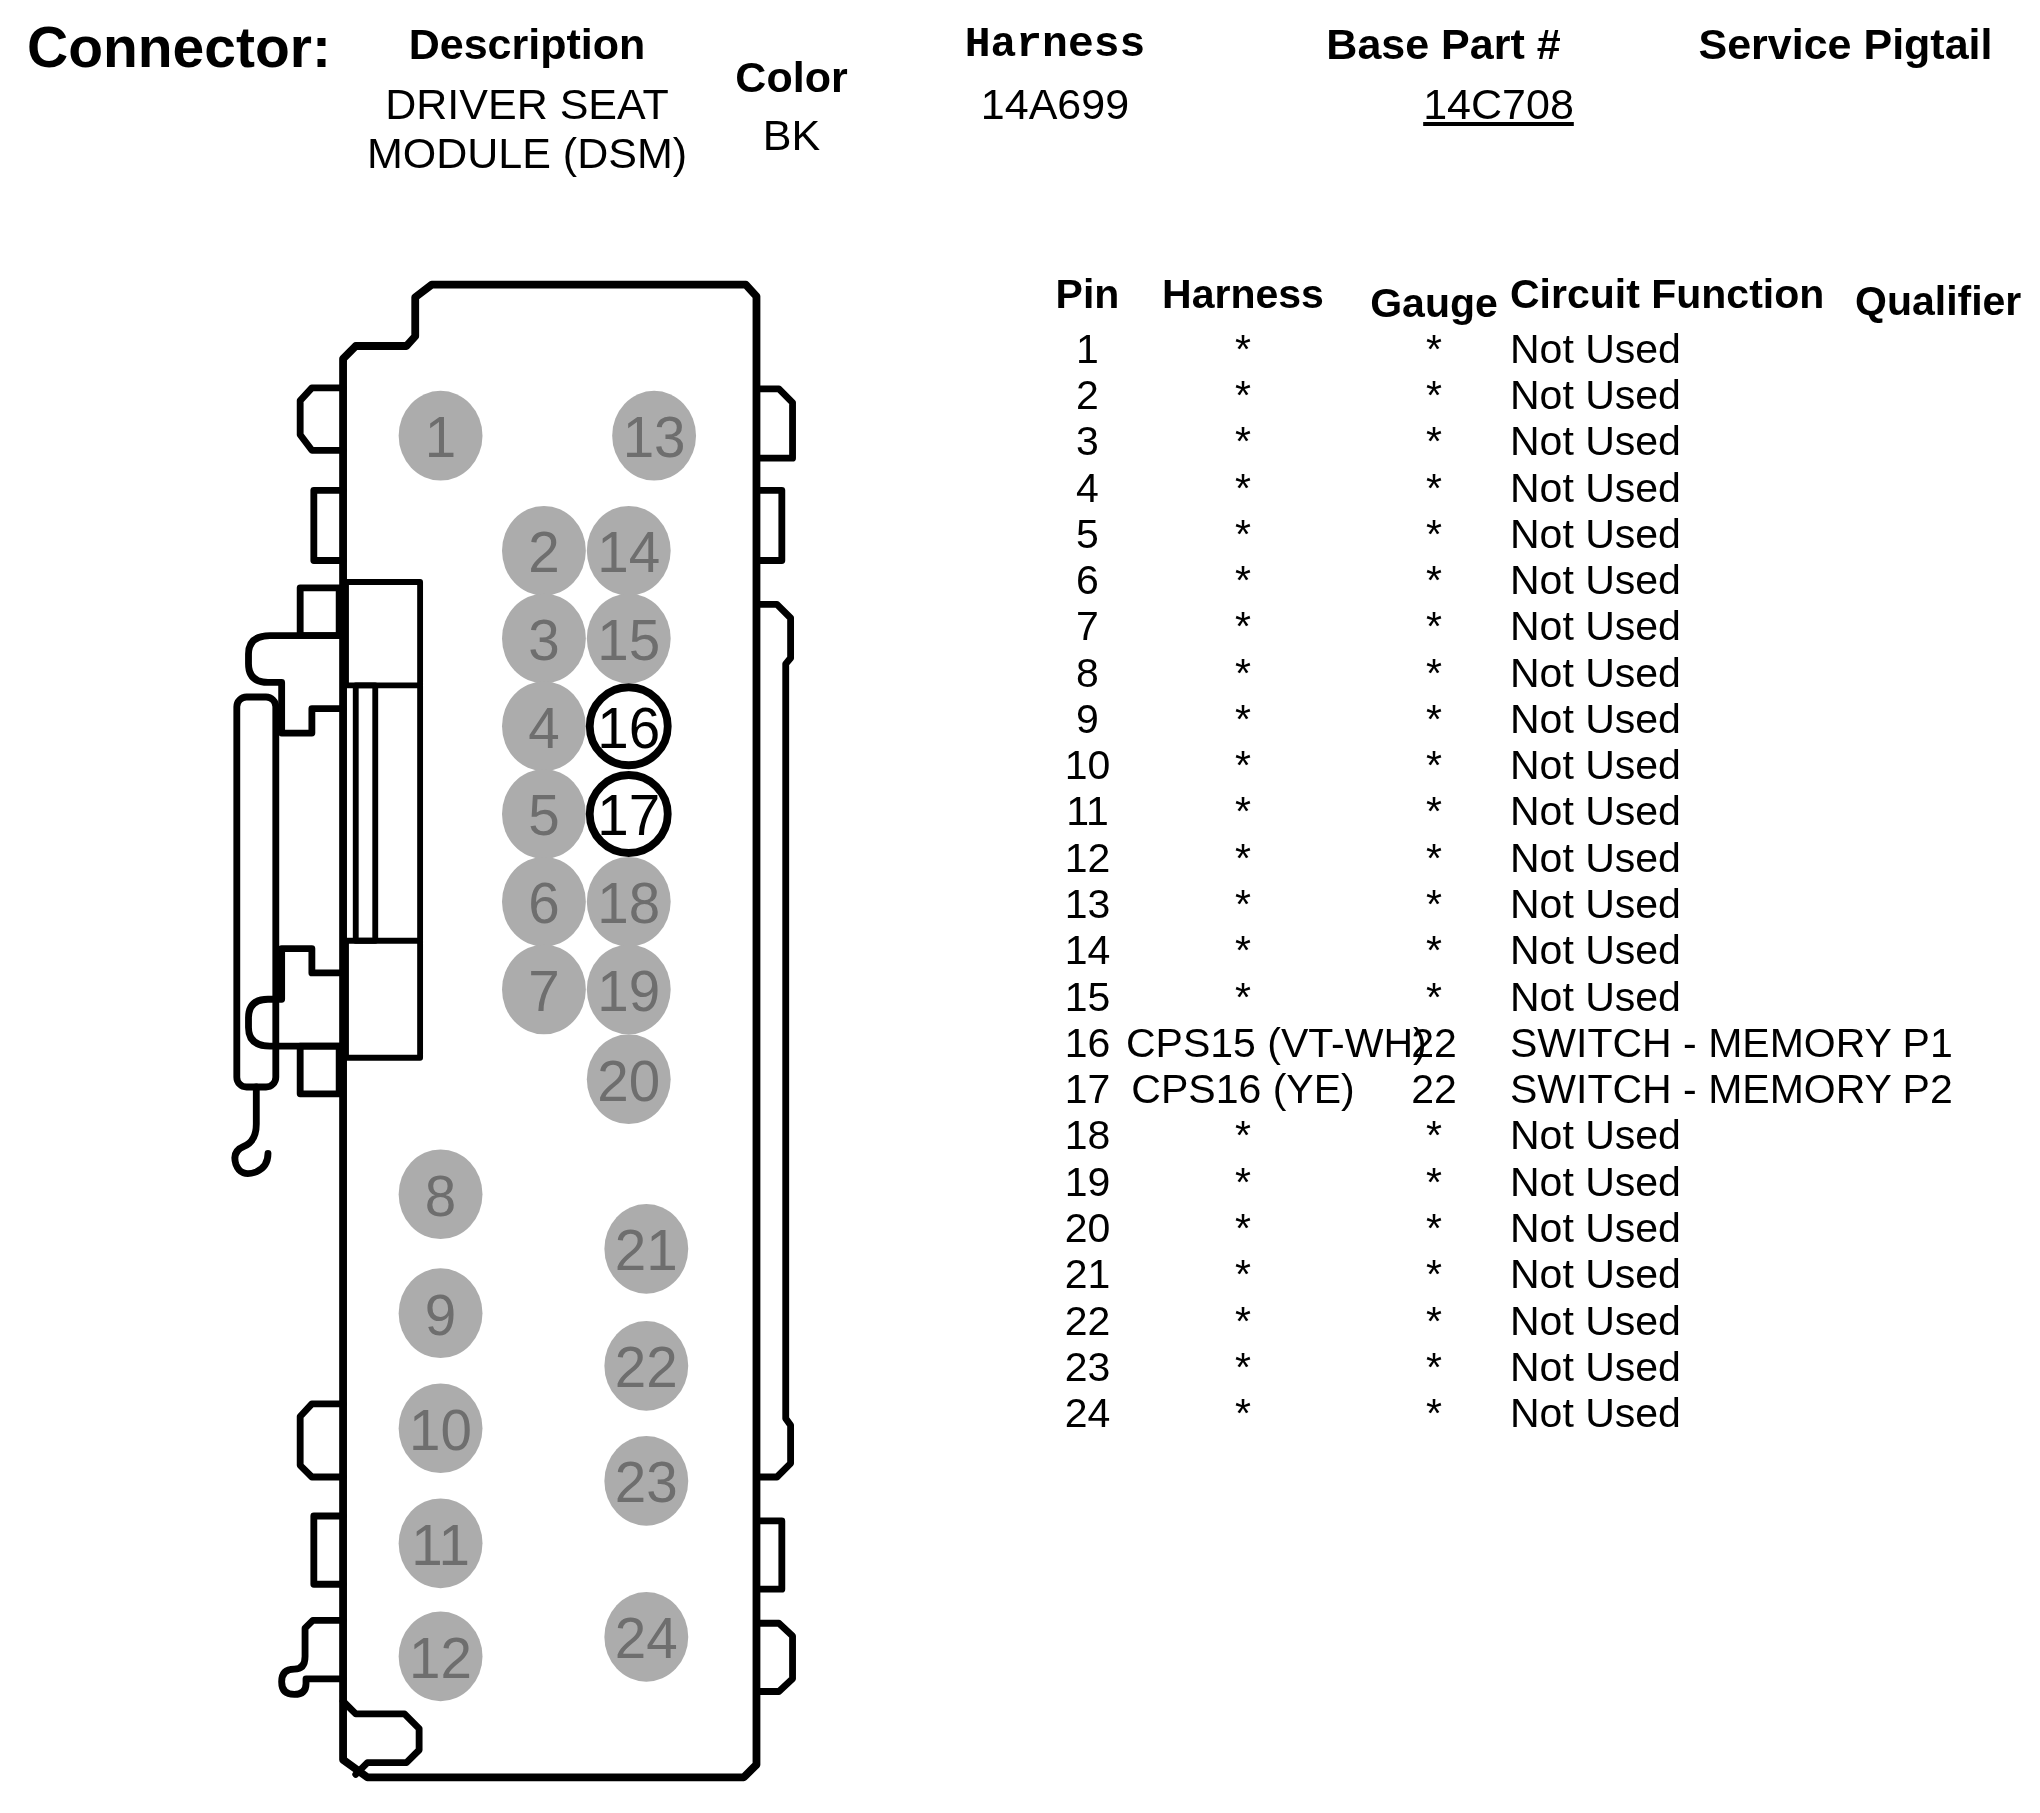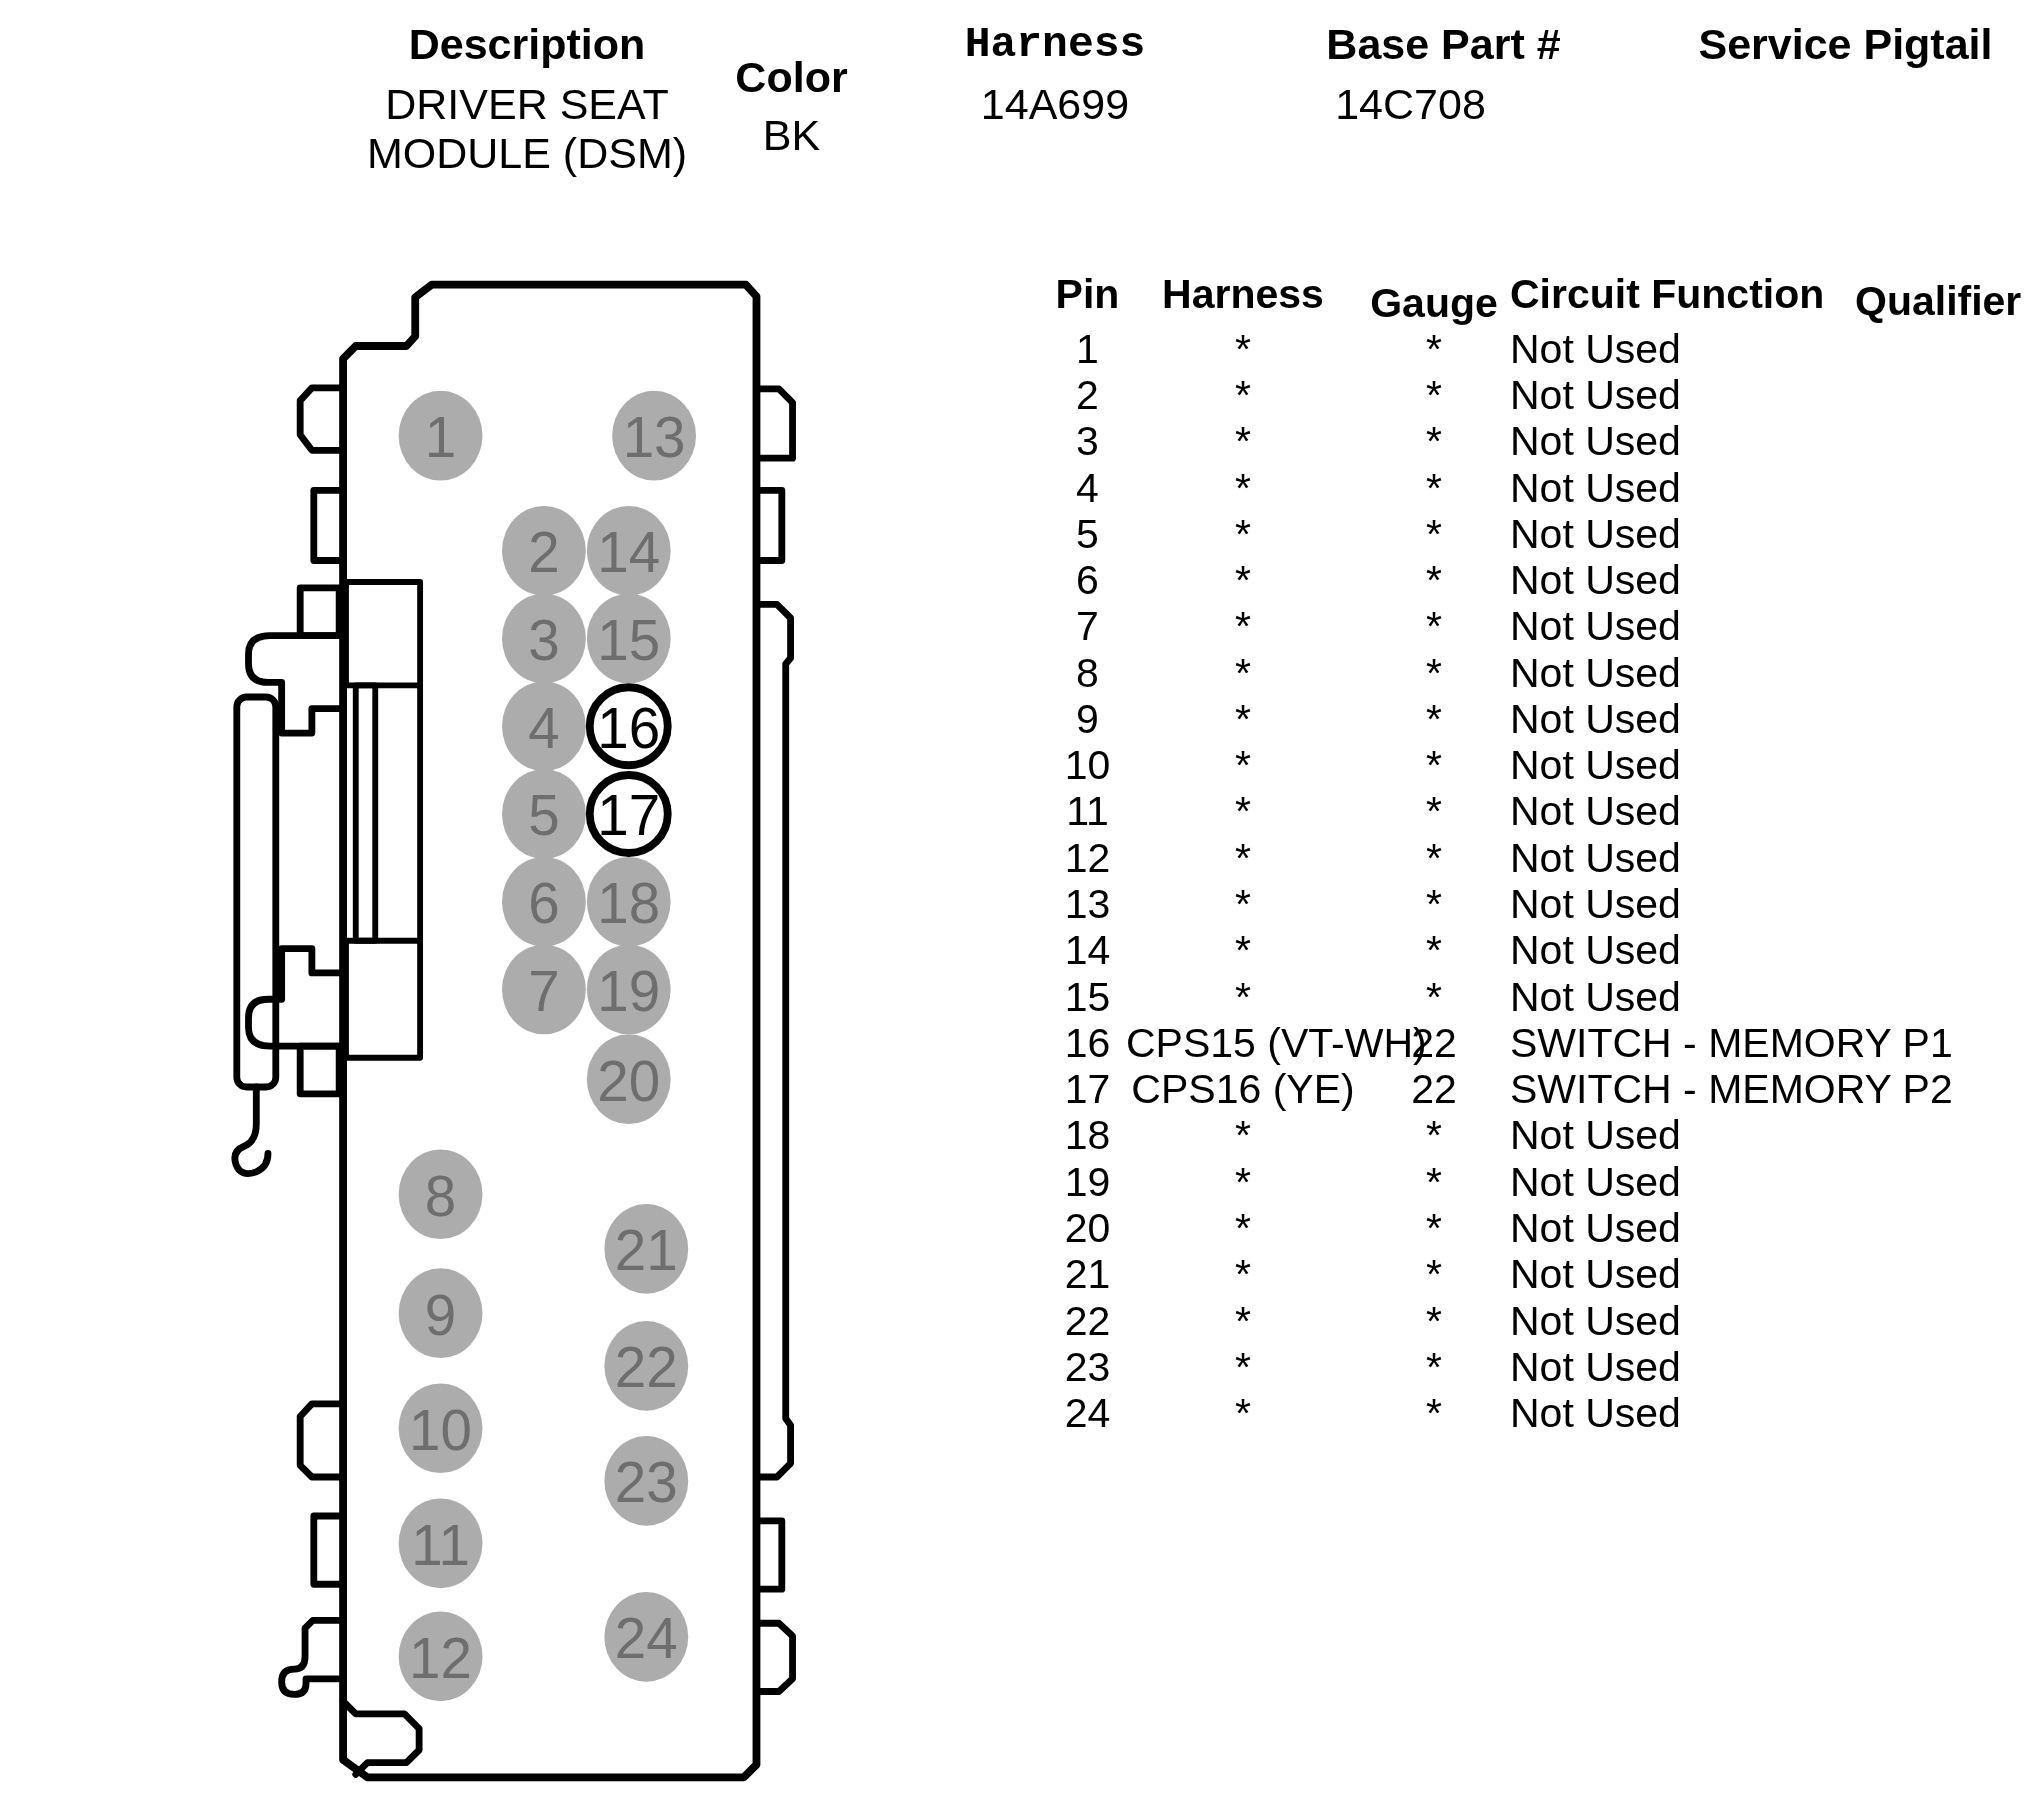--- a/index.html
+++ b/index.html
@@ -24,34 +24,35 @@
   .c-gauge{left:1356px;width:156px;text-align:center;}
   .c-func{left:1510px;width:419px;}
   .c-qual{left:1855px;width:180px;}
   #connector-svg{position:absolute;left:219px;top:268px;}
   #connector-svg text{font-family:"Liberation Sans", sans-serif;}
 </style>
 </head>
 <body>
 
 <div class="abs" id="connector-title" style="left:27px;top:13.7px;">
+  <div>Connector:</div>
 </div>
 
 <div class="abs hdr-label center" style="left:332px;top:19.5px;width:390px;">Description</div>
 <div class="abs hdr-value center" style="left:332px;top:80px;width:390px;">DRIVER SEAT</div>
 <div class="abs hdr-value center" style="left:332px;top:129px;width:390px;">MODULE (DSM)</div>
 
 <div class="abs hdr-label center" style="left:694px;top:53px;width:195px;">Color</div>
 <div class="abs hdr-value center" style="left:694px;top:111px;width:195px;">BK</div>
 
 <div class="abs hdr-label center" style="left:933px;top:19.5px;width:244px;font-family:Liberation Mono, monospace;">Harness</div>
 <div class="abs hdr-value center" style="left:933px;top:80px;width:244px;">14A699</div>
 
 <div class="abs hdr-label center" style="left:1297px;top:19.5px;width:293px;">Base Part #</div>
-<div class="abs hdr-value center" style="left:1264px;top:80px;width:293px;">14C708</div>
+<div class="abs hdr-value center" style="left:1352px;top:80px;width:293px;text-decoration:underline;">14C708</div>
 
 <div class="abs hdr-label center" style="left:1675px;top:19.5px;width:341px;">Service Pigtail</div>
 <div class="abs hdr-value center" style="left:1675px;top:80px;width:341px;"></div>
 
 <div class="abs thead center" style="left:1024px;top:271px;width:127px;">Pin</div>
 <div class="abs thead center" style="left:1126px;top:271px;width:234px;">Harness</div>
 <div class="abs thead center" style="left:1356px;top:280px;width:156px;">Gauge</div>
 <div class="abs thead" style="left:1510px;top:271px;">Circuit Function</div>
 <div class="abs thead" style="left:1855px;top:271px;margin-top:7px;">Qualifier</div>
 

